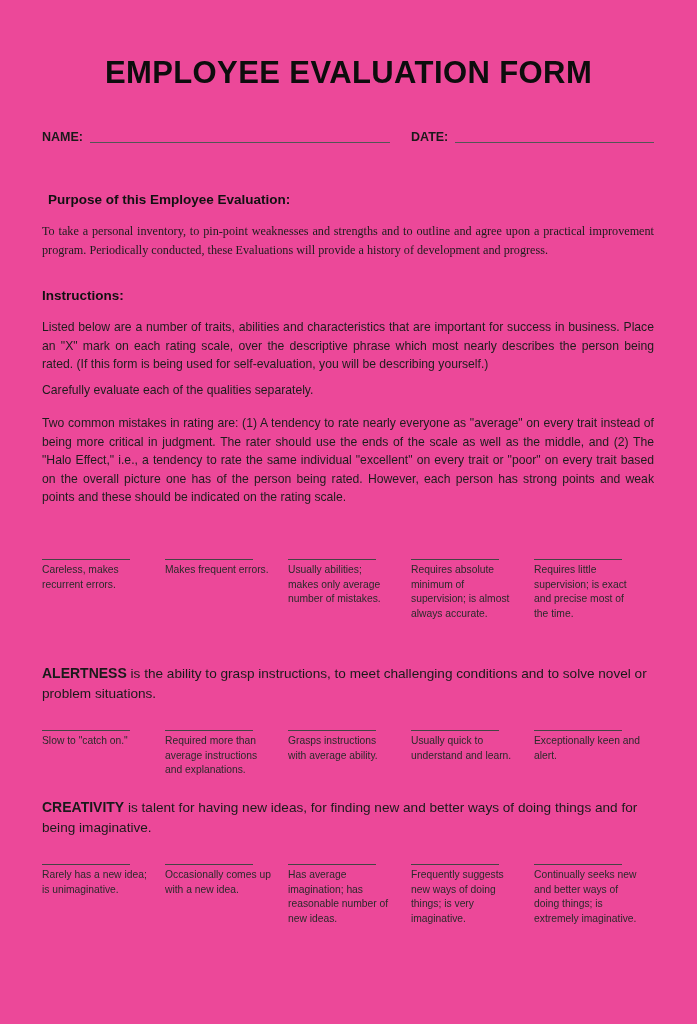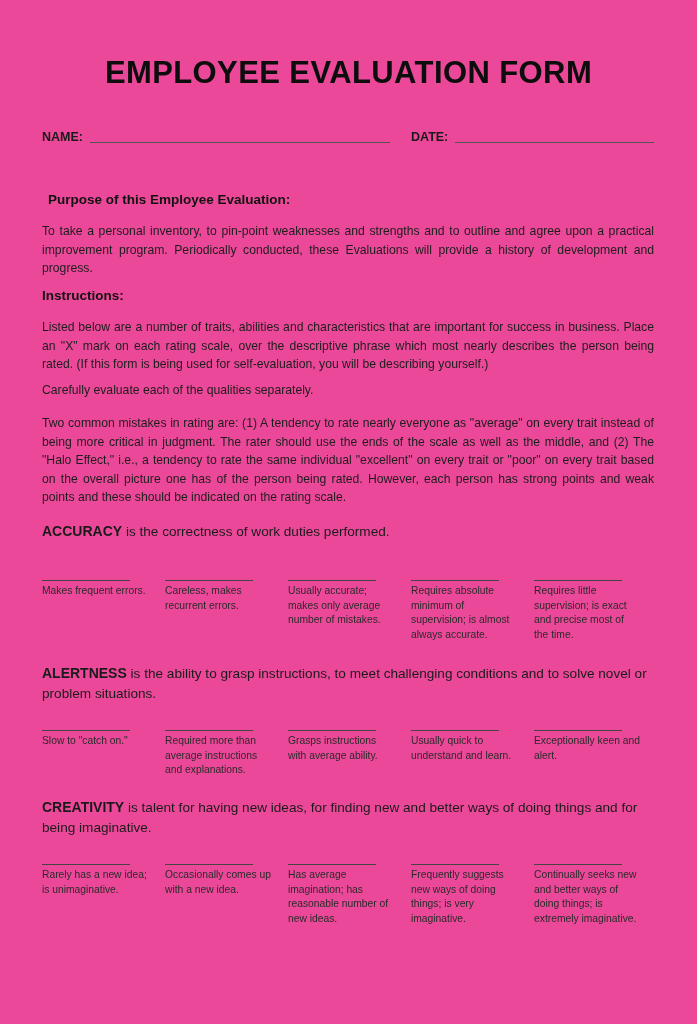--- a/index.html
+++ b/index.html
@@ -88,21 +88,21 @@
   
   .para {
     position: absolute;
     left: 42px;
     width: 612px;
     font-size: 12.2px;
     line-height: 18.5px;
     text-align: justify;
     color: #1d1d1d;
   }
-  #p-purpose  { top: 222px; }
+  #p-purpose  { top: 222px; font-family: Liberation Serif, serif; }
   #p-instr-1  { top: 318px; }
   #p-instr-2  { top: 381px; text-align: left; }
   #p-instr-3  { top: 414px; }
 
   
   .trait {
     position: absolute;
     left: 42px;
     width: 615px;
   }
@@ -165,35 +165,32 @@
 
   <div class="block-heading" id="h-purpose">Purpose of this Employee Evaluation:</div>
   <div class="para" id="p-purpose">To take a personal inventory, to pin-point weaknesses and strengths and to outline and agree upon a practical improvement program.  Periodically conducted, these Evaluations will provide a history of development and progress.</div>
 
   <div class="block-heading" id="h-instructions">Instructions:</div>
   <div class="para" id="p-instr-1">Listed below are a number of traits, abilities and characteristics that are important for success in business.  Place an "X" mark on each rating scale, over the descriptive phrase which most nearly describes the person being rated.  (If this form is being used for self-evaluation, you will be describing yourself.)</div>
   <div class="para" id="p-instr-2">Carefully evaluate each of the qualities separately.</div>
   <div class="para" id="p-instr-3">Two common mistakes in rating are:  (1) A tendency to rate nearly everyone as "average" on every trait instead of being more critical in judgment.  The rater should use the ends of the scale as well as the middle, and (2) The "Halo Effect," i.e., a tendency to rate the same individual "excellent" on every trait or "poor" on every trait based on the overall picture one has of the person being rated.  However, each person has strong points and weak points and these should be indicated on the rating scale.</div>
 
   <div class="trait" id="trait-accuracy">
-    <div class="trait-title">
-      <span class="trait-name">ACCURACY</span><span> is the correctness of work duties performed.</span>
-    </div>
     <div class="scale">
       <div class="scale-col">
         <div class="scale-rule"></div>
+        <div class="scale-text">Careless, makes recurrent errors.</div>
+      </div>
+      <div class="scale-col">
+        <div class="scale-rule"></div>
         <div class="scale-text">Makes frequent errors.</div>
       </div>
       <div class="scale-col">
         <div class="scale-rule"></div>
-        <div class="scale-text">Careless, makes recurrent errors.</div>
-      </div>
-      <div class="scale-col">
-        <div class="scale-rule"></div>
-        <div class="scale-text">Usually accurate; makes only average number of mistakes.</div>
+        <div class="scale-text">Usually abilities; makes only average number of mistakes.</div>
       </div>
       <div class="scale-col">
         <div class="scale-rule"></div>
         <div class="scale-text">Requires absolute minimum of supervision; is almost always accurate.</div>
       </div>
       <div class="scale-col">
         <div class="scale-rule"></div>
         <div class="scale-text">Requires little supervision; is exact and precise most of the time.</div>
       </div>
     </div>

